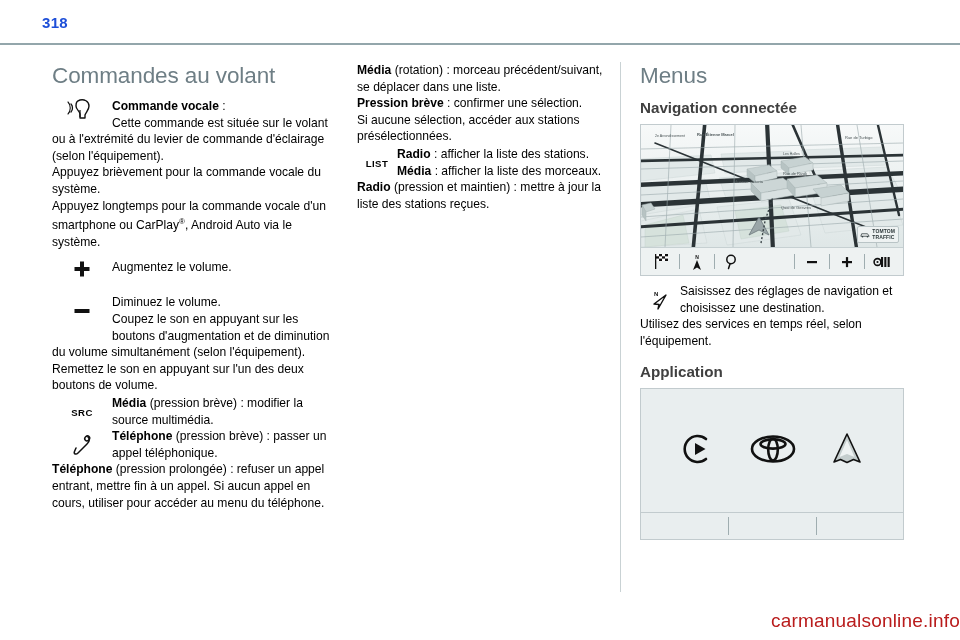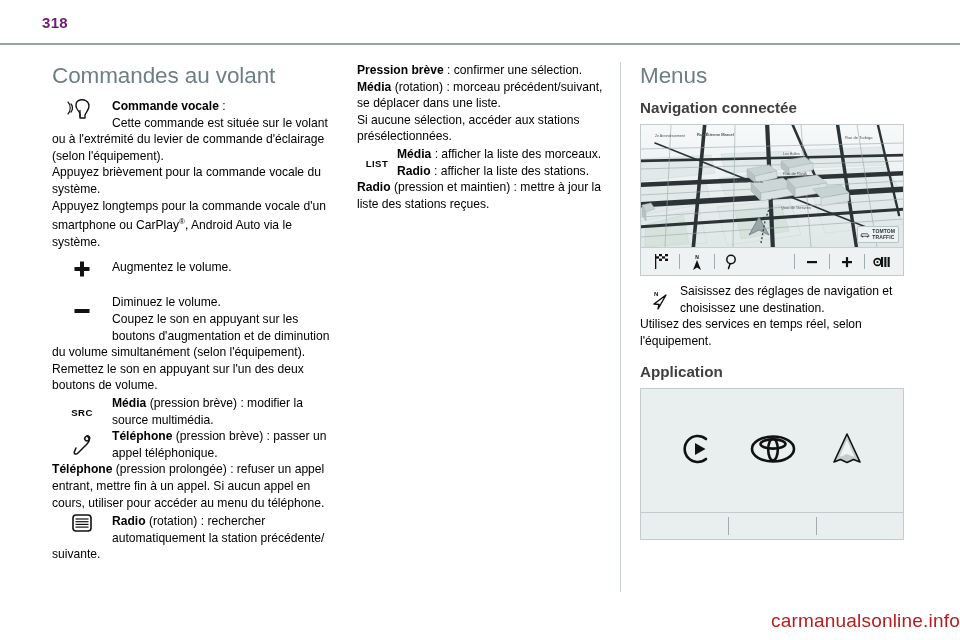--- a/index.html
+++ b/index.html
@@ -17,21 +17,21 @@
   }
 
   
   .page-num {
     position: absolute;
     left: 42px;
     top: 14px;
     font-size: 15px;
     font-weight: bold;
     letter-spacing: 0.3px;
-    color: #701a75;
+    color: #1d4ed8;
   }
   .header-rule {
     position: absolute;
     left: 0;
     right: 0;
     top: 43px;
     height: 2px;
     background: #93a6ab;
   }
 
@@ -314,50 +314,38 @@
         <path d="M16 3 C18 5 17.5 7.5 15 10 L6 19 C4 21 1.5 20 2.5 17.5 L4 14" fill="none" stroke="#111" stroke-width="1.5" stroke-linecap="round"></path>
         <ellipse cx="15.2" cy="4.4" rx="2.6" ry="2.2" fill="none" stroke="#111" stroke-width="1.5" transform="rotate(-45 15.2 4.4)"></ellipse>
       </svg>
     </div>
     <div class="entry-text"><b>Téléphone</b><span> (pression brève) : passer un appel téléphonique.</span></div>
   </div>
 
 
   <p class="body"><b>Téléphone</b><span> (pression prolongée) : refuser un appel entrant, mettre fin à un appel. Si aucun appel en cours, utiliser pour accéder au menu du téléphone.</span></p>
 
-  <div class="clearfix" style="margin-top:2px;">
-    <div class="float-icon" style="height:30px;">
-      <svg width="22" height="20" viewBox="0 0 22 20" aria-hidden="true">
-        <rect x="2" y="2" width="18" height="16" rx="3" ry="3" fill="none" stroke="#111" stroke-width="1.6"></rect>
-        <line x1="4.5" y1="6" x2="17.5" y2="6" stroke="#111" stroke-width="1.2"></line>
-        <line x1="4.5" y1="8.7" x2="17.5" y2="8.7" stroke="#111" stroke-width="1.2"></line>
-        <line x1="4.5" y1="11.4" x2="17.5" y2="11.4" stroke="#111" stroke-width="1.2"></line>
-        <line x1="4.5" y1="14.1" x2="17.5" y2="14.1" stroke="#111" stroke-width="1.2"></line>
-      </svg>
-    </div>
-    <p class="body"><b>Radio</b><span> (rotation) : rechercher automatiquement la station précédente/ suivante.</span></p>
-  </div>
 
 </div>
 
 <div class="col col-mid">
 
+  <p class="body"><b>Média</b><span> (rotation) : morceau précédent/suivant, se déplacer dans une liste.</span></p>
+
   <p class="body"><b>Pression brève</b><span> : confirmer une sélection.</span></p>
-
-  <p class="body"><b>Média</b><span> (rotation) : morceau précédent/suivant, se déplacer dans une liste.</span></p>
 
   <p class="body">Si aucune sélection, accéder aux stations présélectionnées.</p>
 
   <div class="entry" style="margin-top:1px;">
     <div class="gutter tall" style="width:40px;min-width:40px;">
       <span class="list-label">LIST</span>
     </div>
     <div class="entry-text">
+      <div><b>Radio</b><span> : afficher la liste des stations.</span></div>
       <div><b>Média</b><span> : afficher la liste des morceaux.</span></div>
-      <div><b>Radio</b><span> : afficher la liste des stations.</span></div>
     </div>
   </div>
 
   <p class="body"><b>Radio</b><span> (pression et maintien) : mettre à jour la liste des stations reçues.</span></p>
 
 </div>
 
 <div class="col col-right">
 
   <h1 class="section">Menus</h1>

